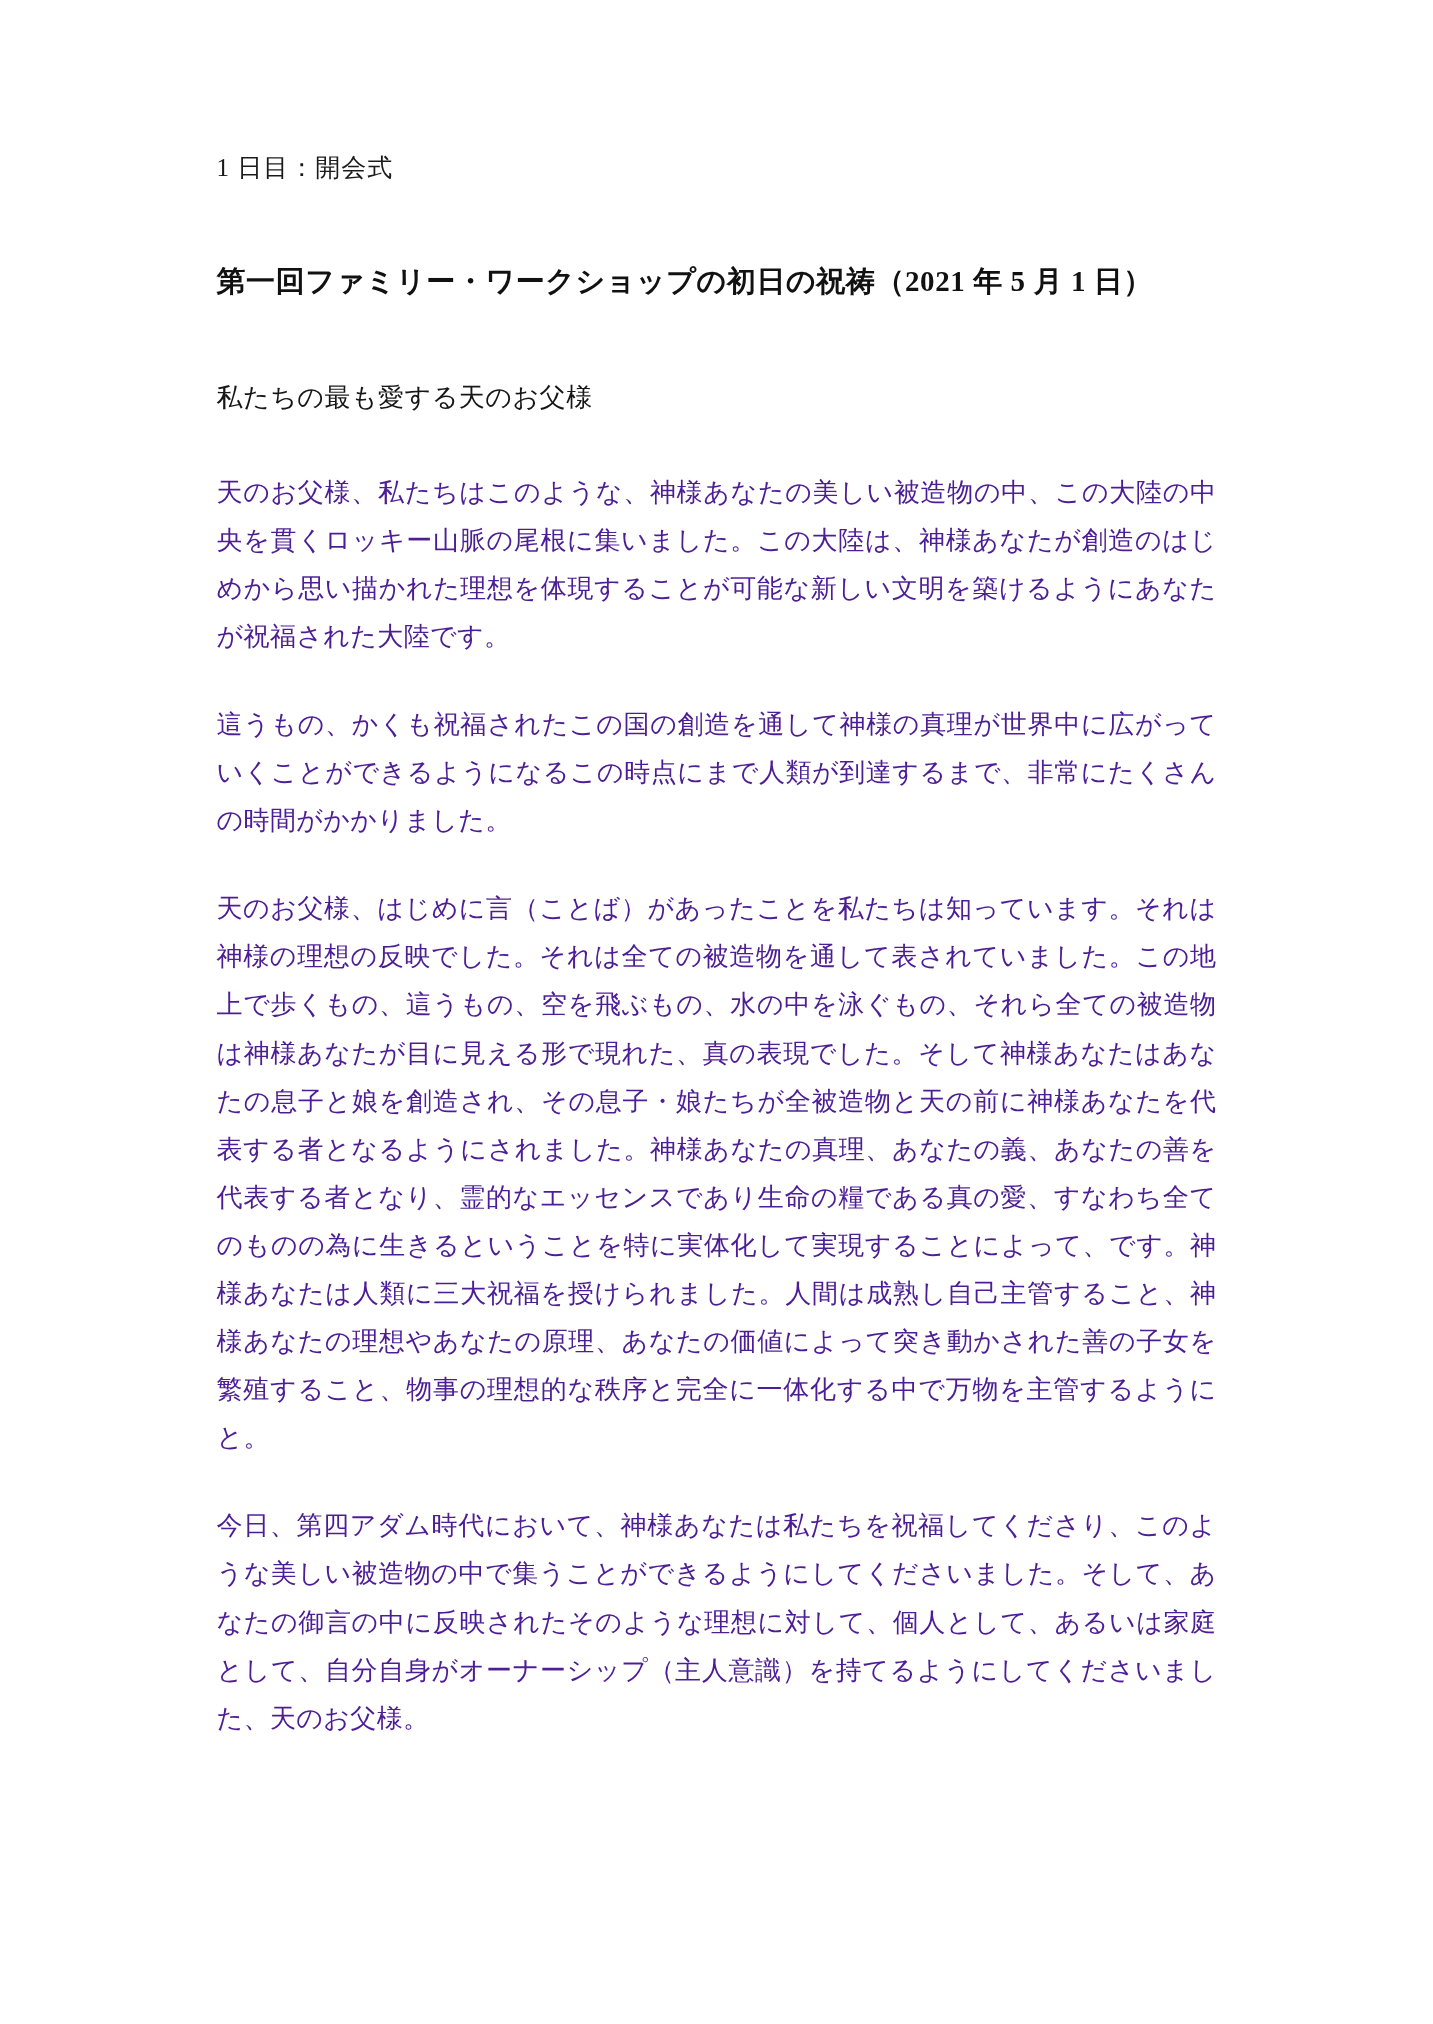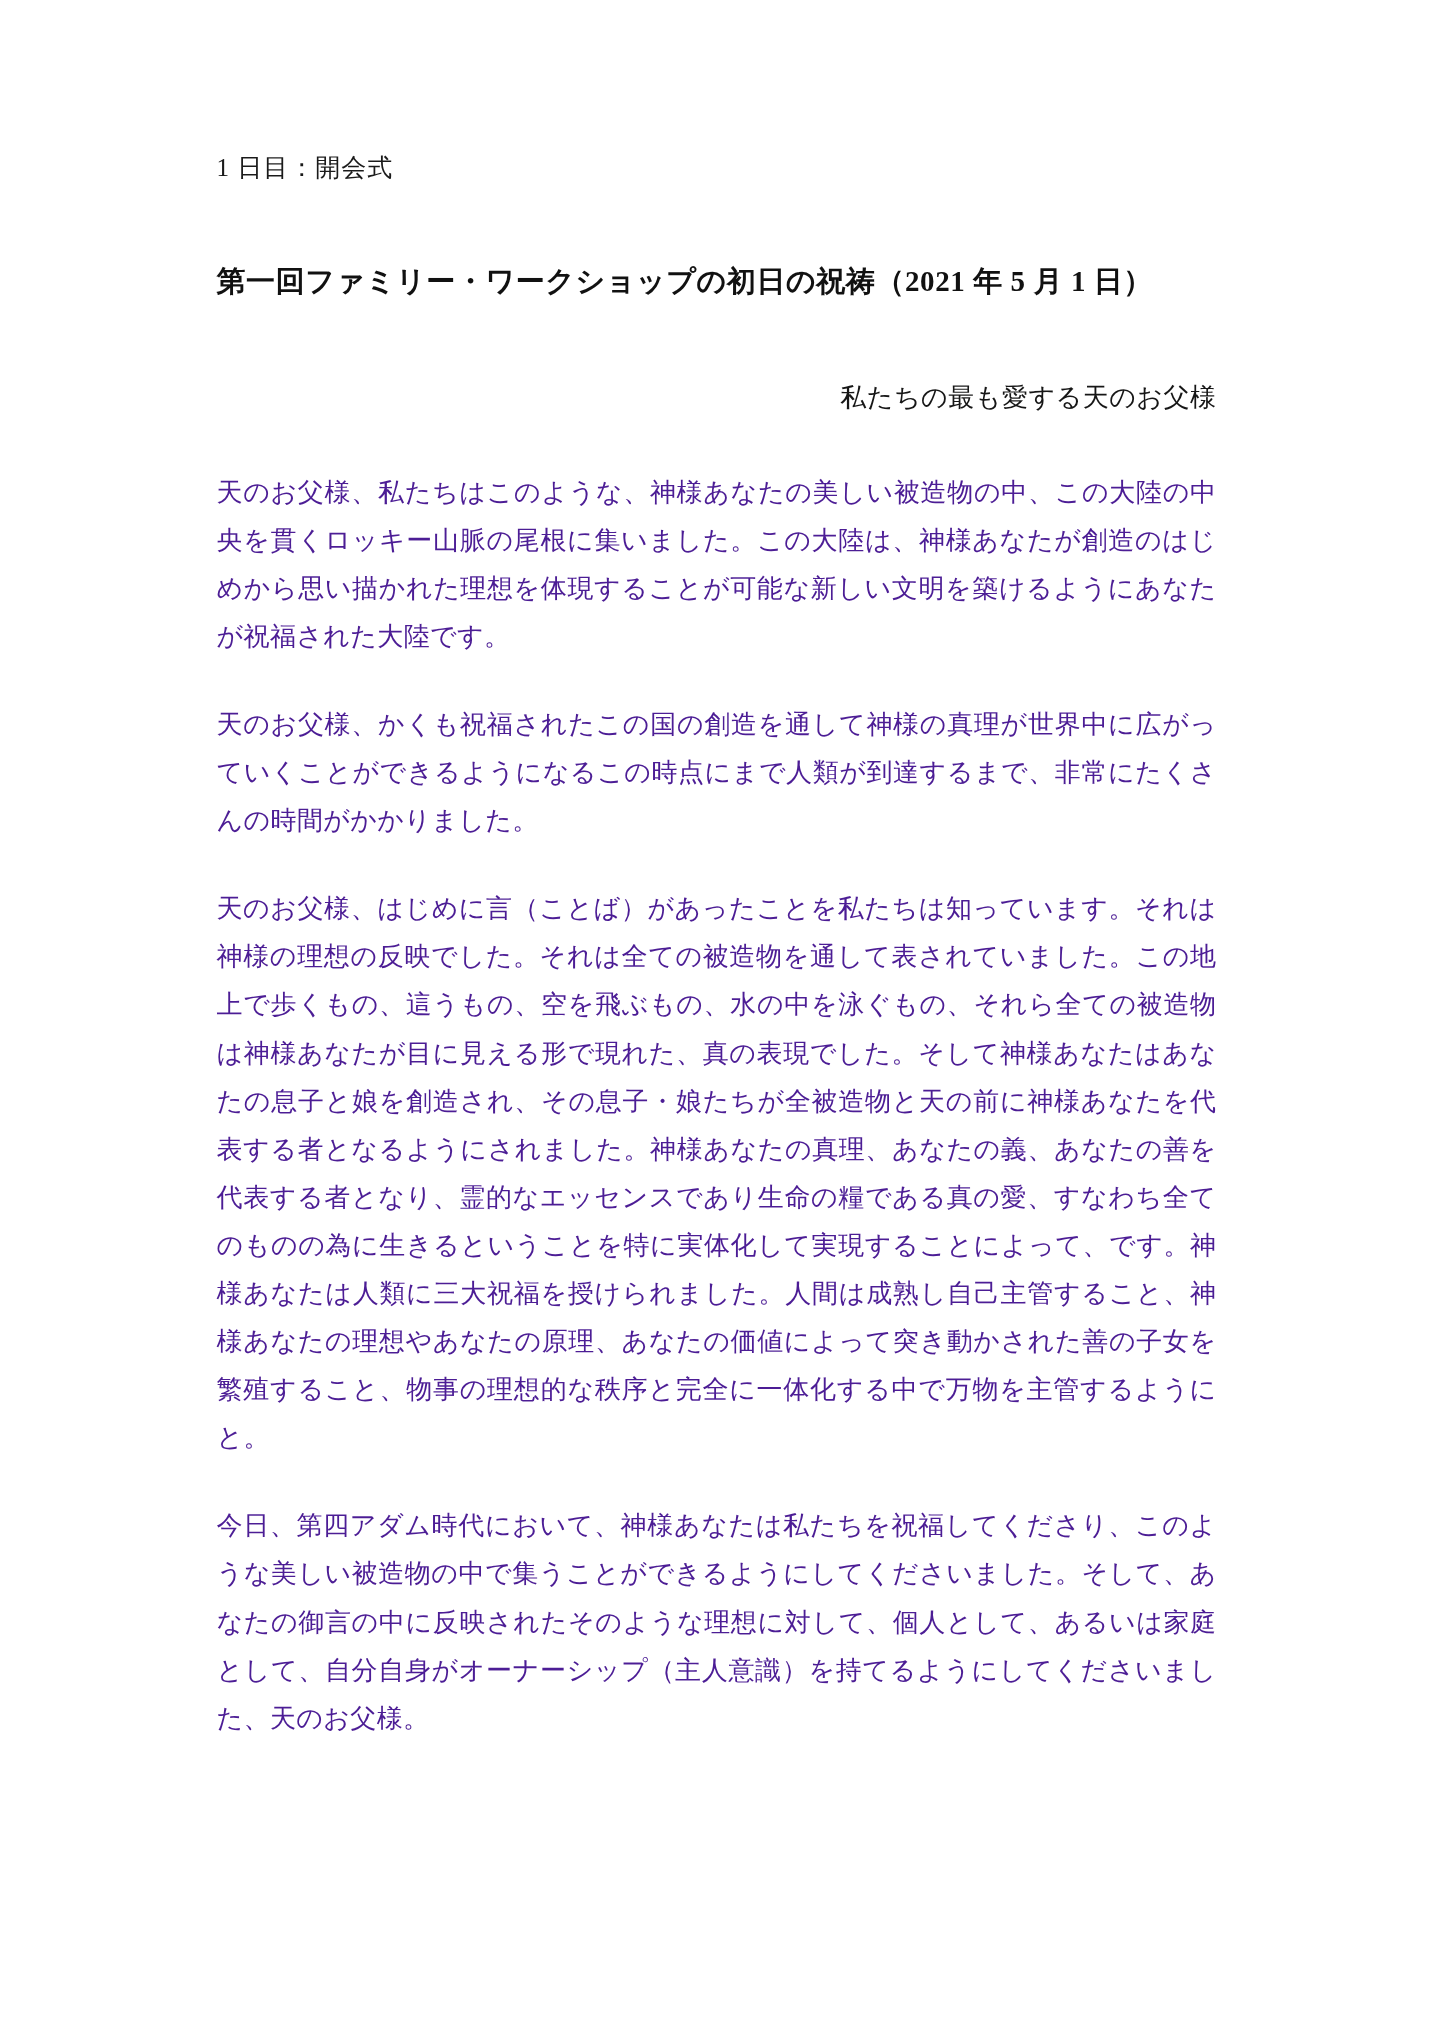--- a/index.html
+++ b/index.html
@@ -34,21 +34,20 @@
     line-height: 1.6;
     letter-spacing: 0.02em;
     color: #111111;
     margin: 0 0 72px 0;
   }
   .salutation {
     font-size: 26px;
     line-height: 1.7;
     letter-spacing: 0.02em;
     margin: 0 0 48px 0;
-    text-align: right;
   }
   .para {
     font-size: 26px;
     line-height: 1.85;
     letter-spacing: 0.015em;
     text-align: justify;
     text-justify: inter-character;
     margin: 0 0 40px 0;
     color: #4c1d95;
   }
@@ -63,20 +62,20 @@
   <div class="doc">
 
     <div class="header-line">1 日目：開会式</div>
 
     <h1 class="doc-title">第一回ファミリー・ワークショップの初日の祝祷（2021 年 5 月 1 日）</h1>
 
     <p class="salutation">私たちの最も愛する天のお父様</p>
 
     <p class="para">天のお父様、私たちはこのような、神様あなたの美しい被造物の中、この大陸の中央を貫くロッキー山脈の尾根に集いました。この大陸は、神様あなたが創造のはじめから思い描かれた理想を体現することが可能な新しい文明を築けるようにあなたが祝福された大陸です。</p>
 
-    <p class="para">天のお父様、かくも祝福されたこの国の創造を通して神様の真理が世界中に広がっていくことができるようになるこの時点にまで人類が到達するまで、非常にたくさんの時間がかかりました。</p>
+    <p class="para">這うもの、かくも祝福されたこの国の創造を通して神様の真理が世界中に広がっていくことができるようになるこの時点にまで人類が到達するまで、非常にたくさんの時間がかかりました。</p>
 
     <p class="para">天のお父様、はじめに言（ことば）があったことを私たちは知っています。それは神様の理想の反映でした。それは全ての被造物を通して表されていました。この地上で歩くもの、這うもの、空を飛ぶもの、水の中を泳ぐもの、それら全ての被造物は神様あなたが目に見える形で現れた、真の表現でした。そして神様あなたはあなたの息子と娘を創造され、その息子・娘たちが全被造物と天の前に神様あなたを代表する者となるようにされました。神様あなたの真理、あなたの義、あなたの善を代表する者となり、霊的なエッセンスであり生命の糧である真の愛、すなわち全てのものの為に生きるということを特に実体化して実現することによって、です。神様あなたは人類に三大祝福を授けられました。人間は成熟し自己主管すること、神様あなたの理想やあなたの原理、あなたの価値によって突き動かされた善の子女を繁殖すること、物事の理想的な秩序と完全に一体化する中で万物を主管するようにと。</p>
 
     <p class="para">今日、第四アダム時代において、神様あなたは私たちを祝福してくださり、このような美しい被造物の中で集うことができるようにしてくださいました。そして、あなたの御言の中に反映されたそのような理想に対して、個人として、あるいは家庭として、自分自身がオーナーシップ（主人意識）を持てるようにしてくださいました、天のお父様。</p>
 
   </div>
 </div>
 
 </body></html>

